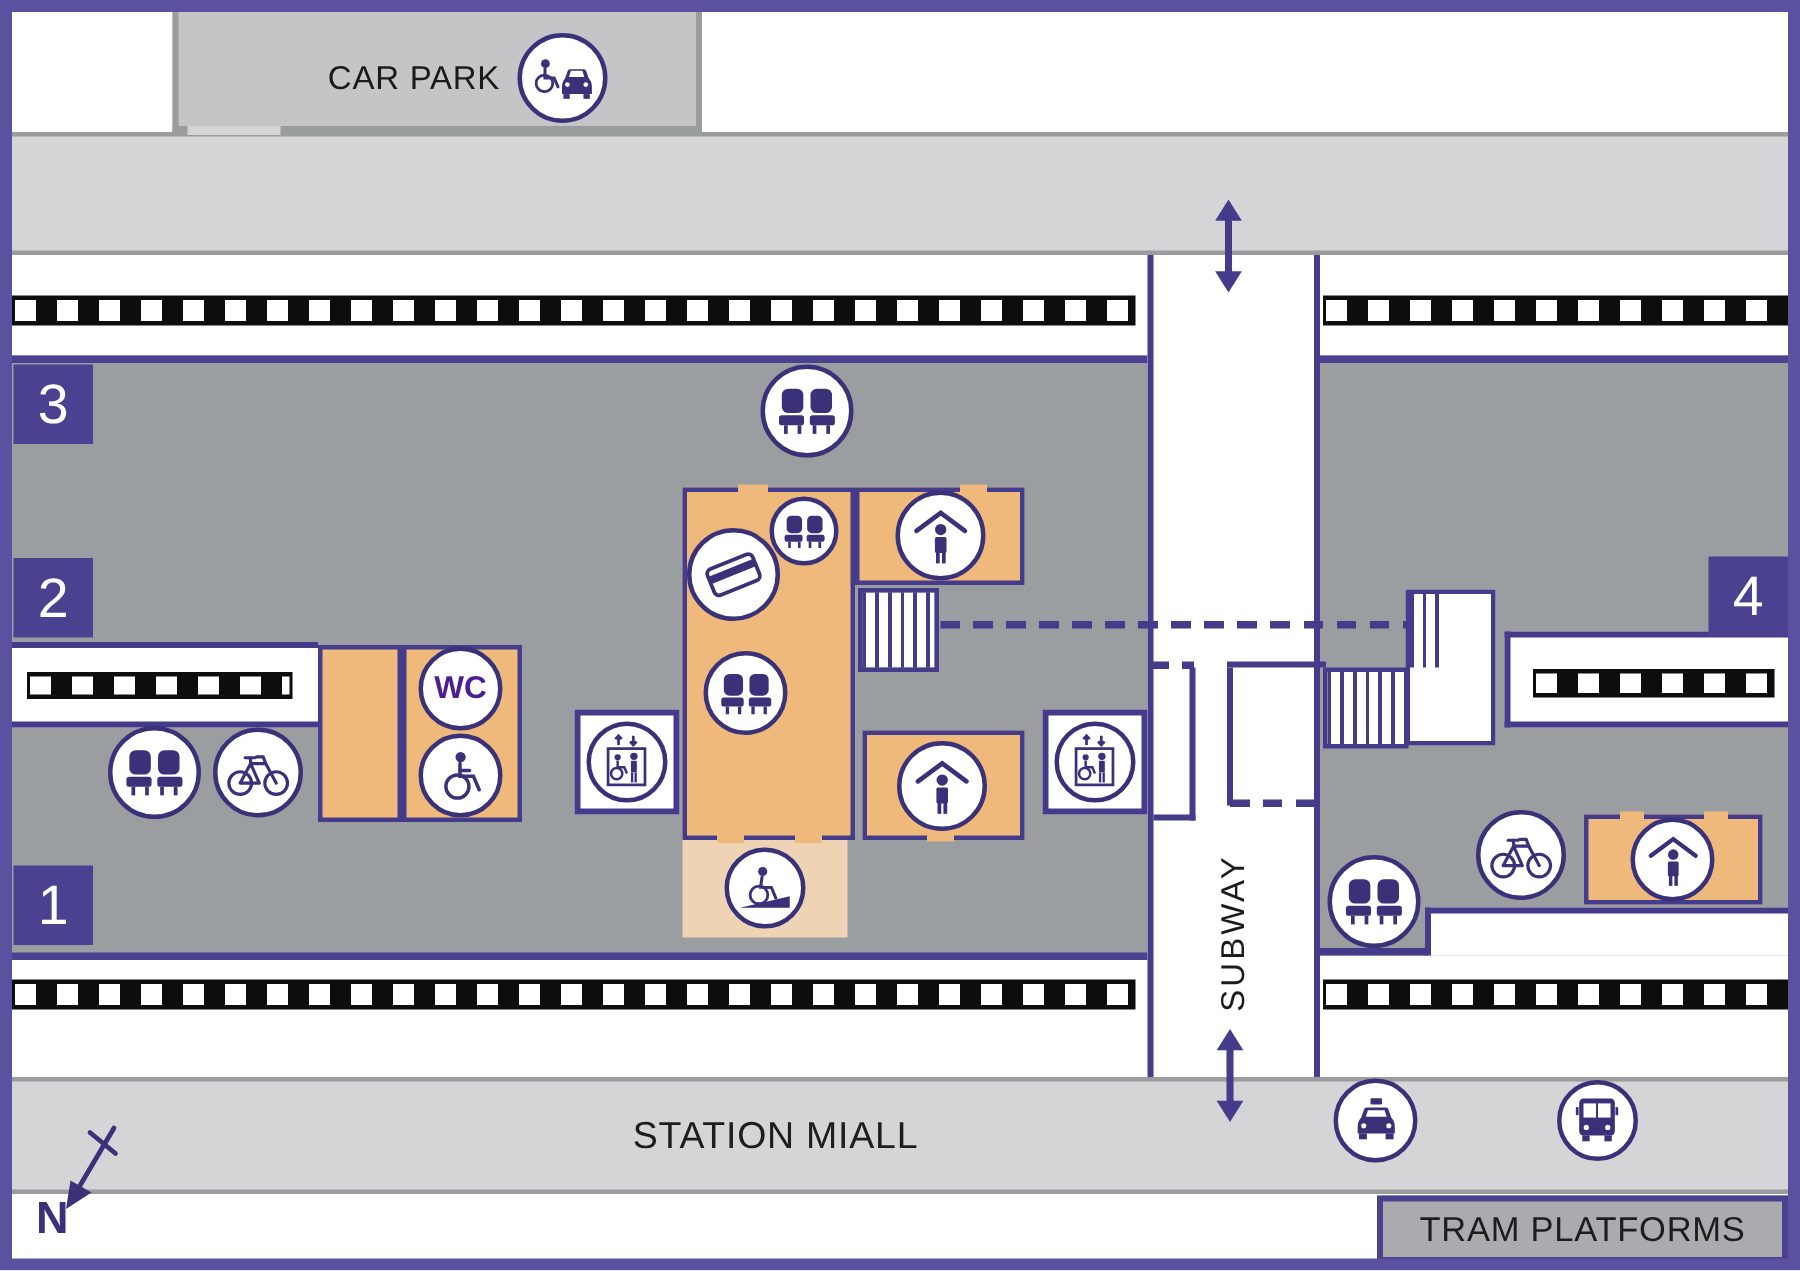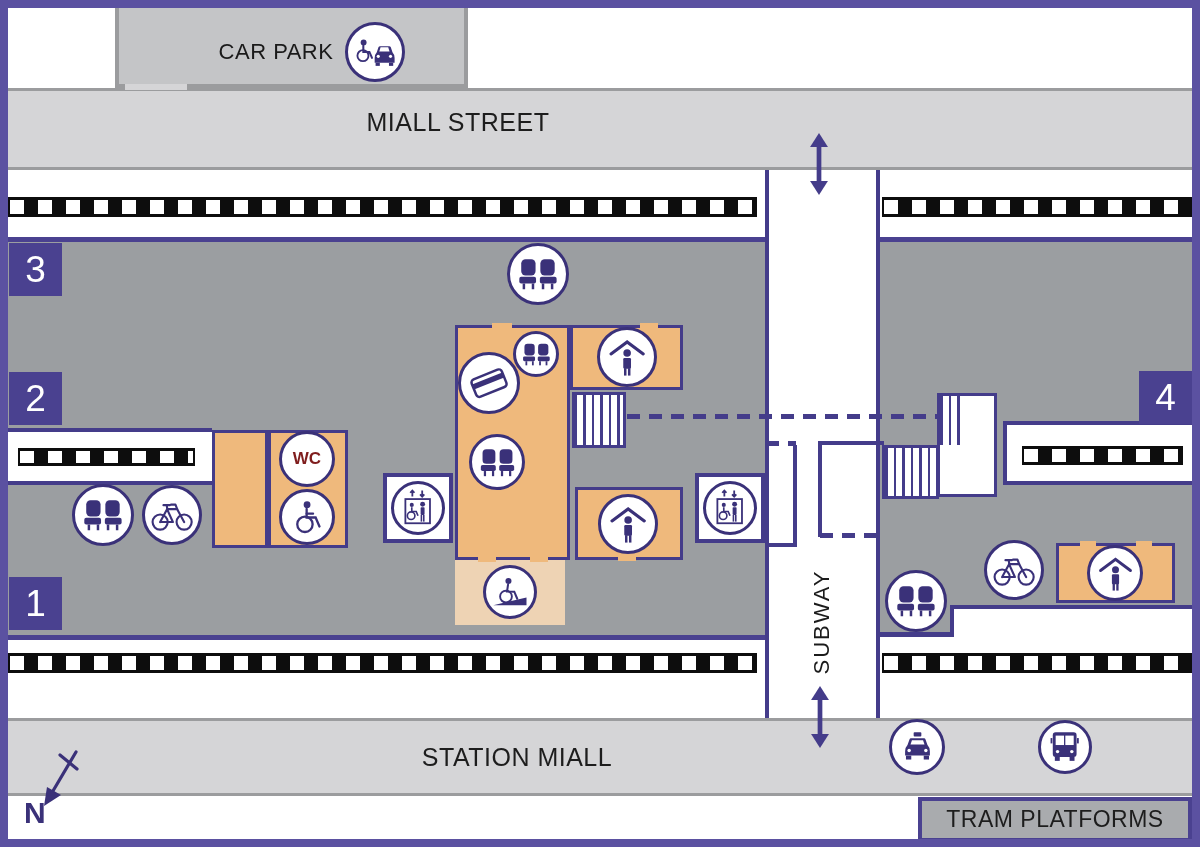--- a/index.html
+++ b/index.html
@@ -28,21 +28,21 @@
   .stairwell{background:#fff;border:3px solid #443c8a;z-index:6;}
   .steps{background:repeating-linear-gradient(90deg,#443c8a 0 2.5px,#fff 2.5px 8.5px);z-index:7;}
   
   .subway{background:#fff;border-left:4px solid #443c8a;border-right:4px solid #443c8a;z-index:5;}
   .subway-label{color:#1b1b1b;font-size:22px;letter-spacing:2px;text-align:center;
     transform:rotate(-90deg);z-index:6;}
   
   .fmarker{position:absolute;border-radius:50%;background:#fff;border:3.5px solid #3a3179;z-index:8;}
   .fmarker svg{position:absolute;left:9%;top:9%;width:82%;height:82%;}
   .wc-label{position:absolute;left:0;top:0;width:100%;height:100%;display:flex;align-items:center;
-    justify-content:center;color:#7f1d1d;font-weight:bold;font-size:17px;}
+    justify-content:center;color:#4c1d95;font-weight:bold;font-size:21px;}
   .lift-box{position:absolute;background:#fff;border:4px solid #443c8a;z-index:8;}
   .lift-box .fmarker{left:50%;top:50%;transform:translate(-50%,-50%);}
   
   .badge{position:absolute;width:53px;height:53px;background:#4a4190;color:#fff;
     font-size:37px;text-align:center;line-height:53px;z-index:9;}
   .tram-box{background:#a9abae;border:4px solid #4a4190;display:flex;align-items:center;
     justify-content:center;color:#1d1d1d;font-size:23px;letter-spacing:.5px;z-index:4;}
   .carpark-label{color:#1a1a1a;font-size:22px;letter-spacing:.5px;z-index:3;}
   .n-label{color:#3a3179;font-size:30px;font-weight:600;z-index:6;}
 </style>
@@ -50,21 +50,20 @@
 <body>
 
 <div class="stage">
 
   <div class="abs" style="left:115px;top:8px;width:353px;height:80px;background:#c4c5c7;
               border-left:4px solid #9b9c9e;border-right:4px solid #9b9c9e;border-bottom:4px solid #9b9c9e;z-index:2;"></div>
   <div class="abs" style="left:125px;top:84px;width:62px;height:6px;background:#d5d5d7;z-index:3;"></div>
   <div class="abs carpark-label" style="left:215px;top:39px;width:122px;text-align:center;">CAR PARK</div>
 
   <div class="abs street" style="left:8px;top:88px;width:1184px;height:82px;border-top:3px solid #9b9c9e;border-bottom:3px solid #9b9c9e;z-index:1;"></div>
-  <div class="abs street-label" style="left:338px;top:108px;width:240px;">MIALL STREET</div>
 
   <div class="abs street" style="left:8px;top:718px;width:1184px;height:78px;border-top:3px solid #9b9c9e;border-bottom:3px solid #9b9c9e;z-index:1;"></div>
   <div class="abs street-label" style="left:397px;top:743px;width:240px;">STATION MIALL</div>
 
   <div class="abs grey-island" style="left:8px;top:237px;width:757px;height:403px;border-top:5px solid #4a4190;border-bottom:5px solid #4a4190;z-index:2;"></div>
   <div class="abs grey-island" style="left:880px;top:237px;width:312px;height:400px;border-top:5px solid #4a4190;z-index:2;"></div>
   <div class="abs pline" style="left:880px;top:632px;width:72px;height:5px;"></div>
   <div class="abs" style="left:950px;top:605px;width:242px;height:32px;background:#fff;
               border-top:4px solid #443c8a;border-left:4px solid #443c8a;z-index:3;"></div>
 

